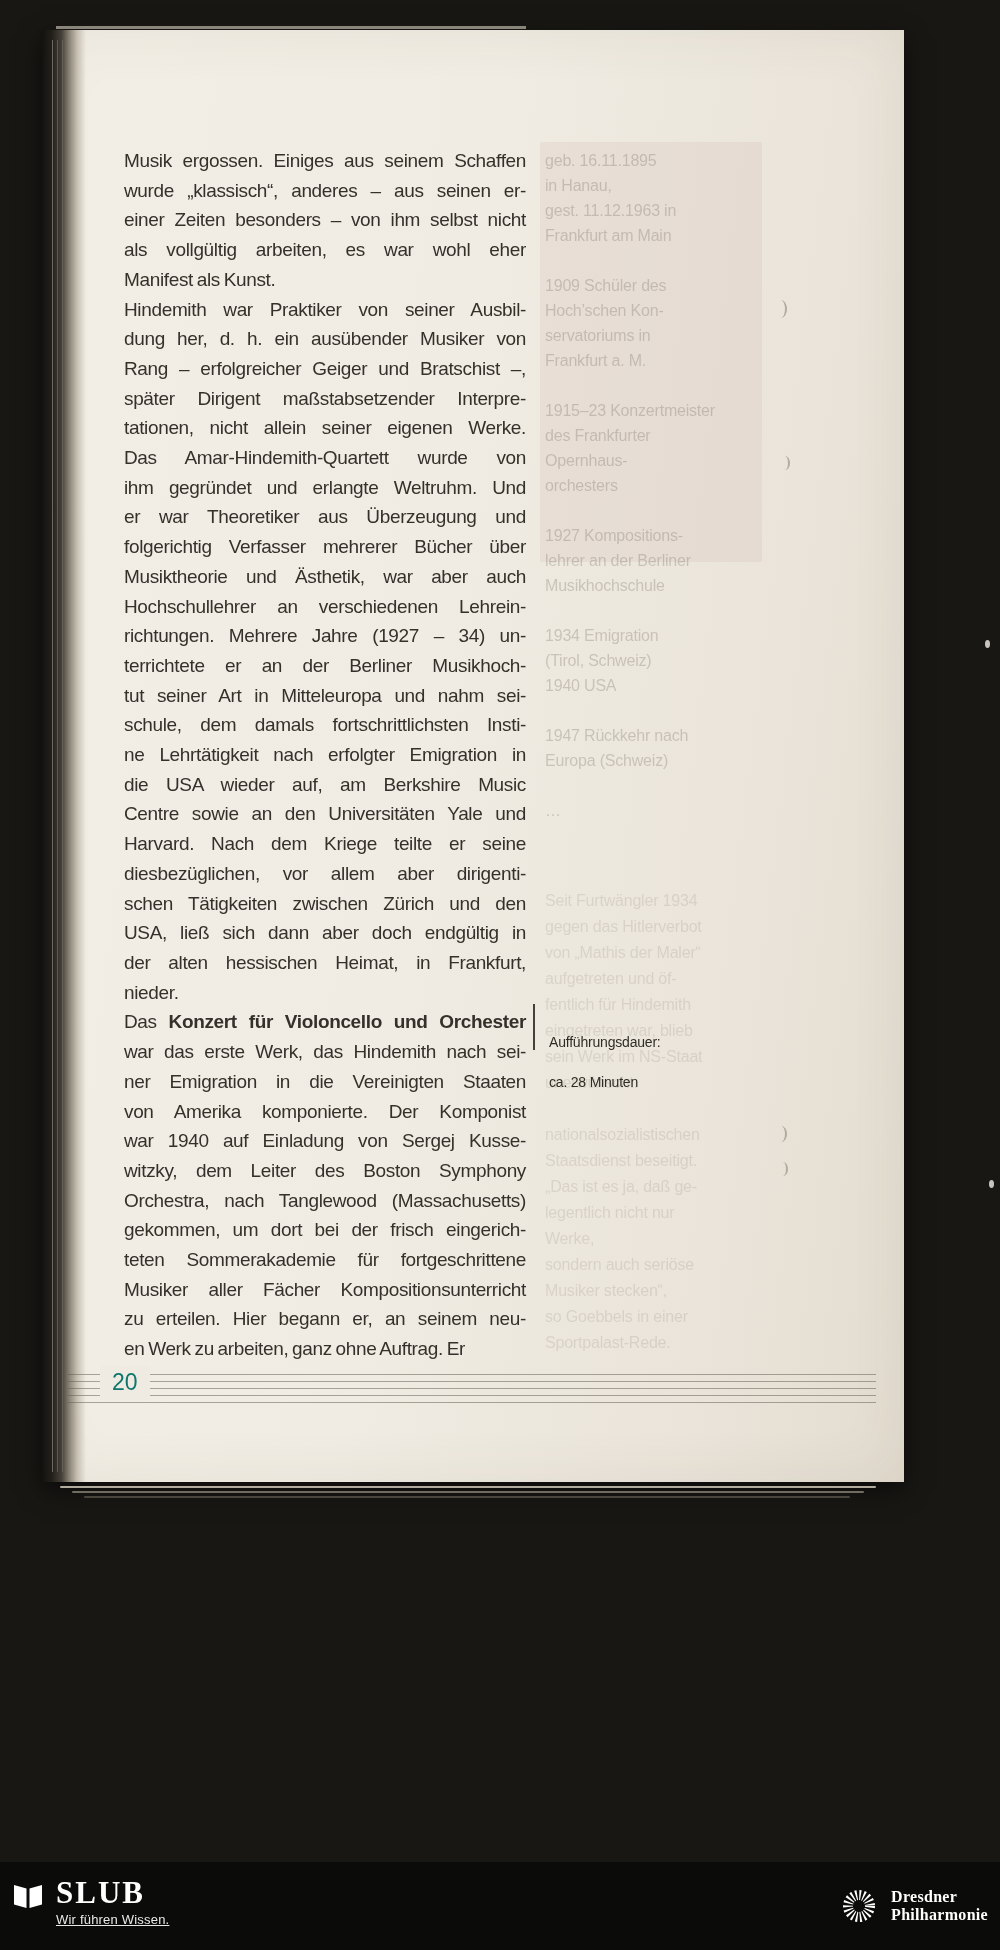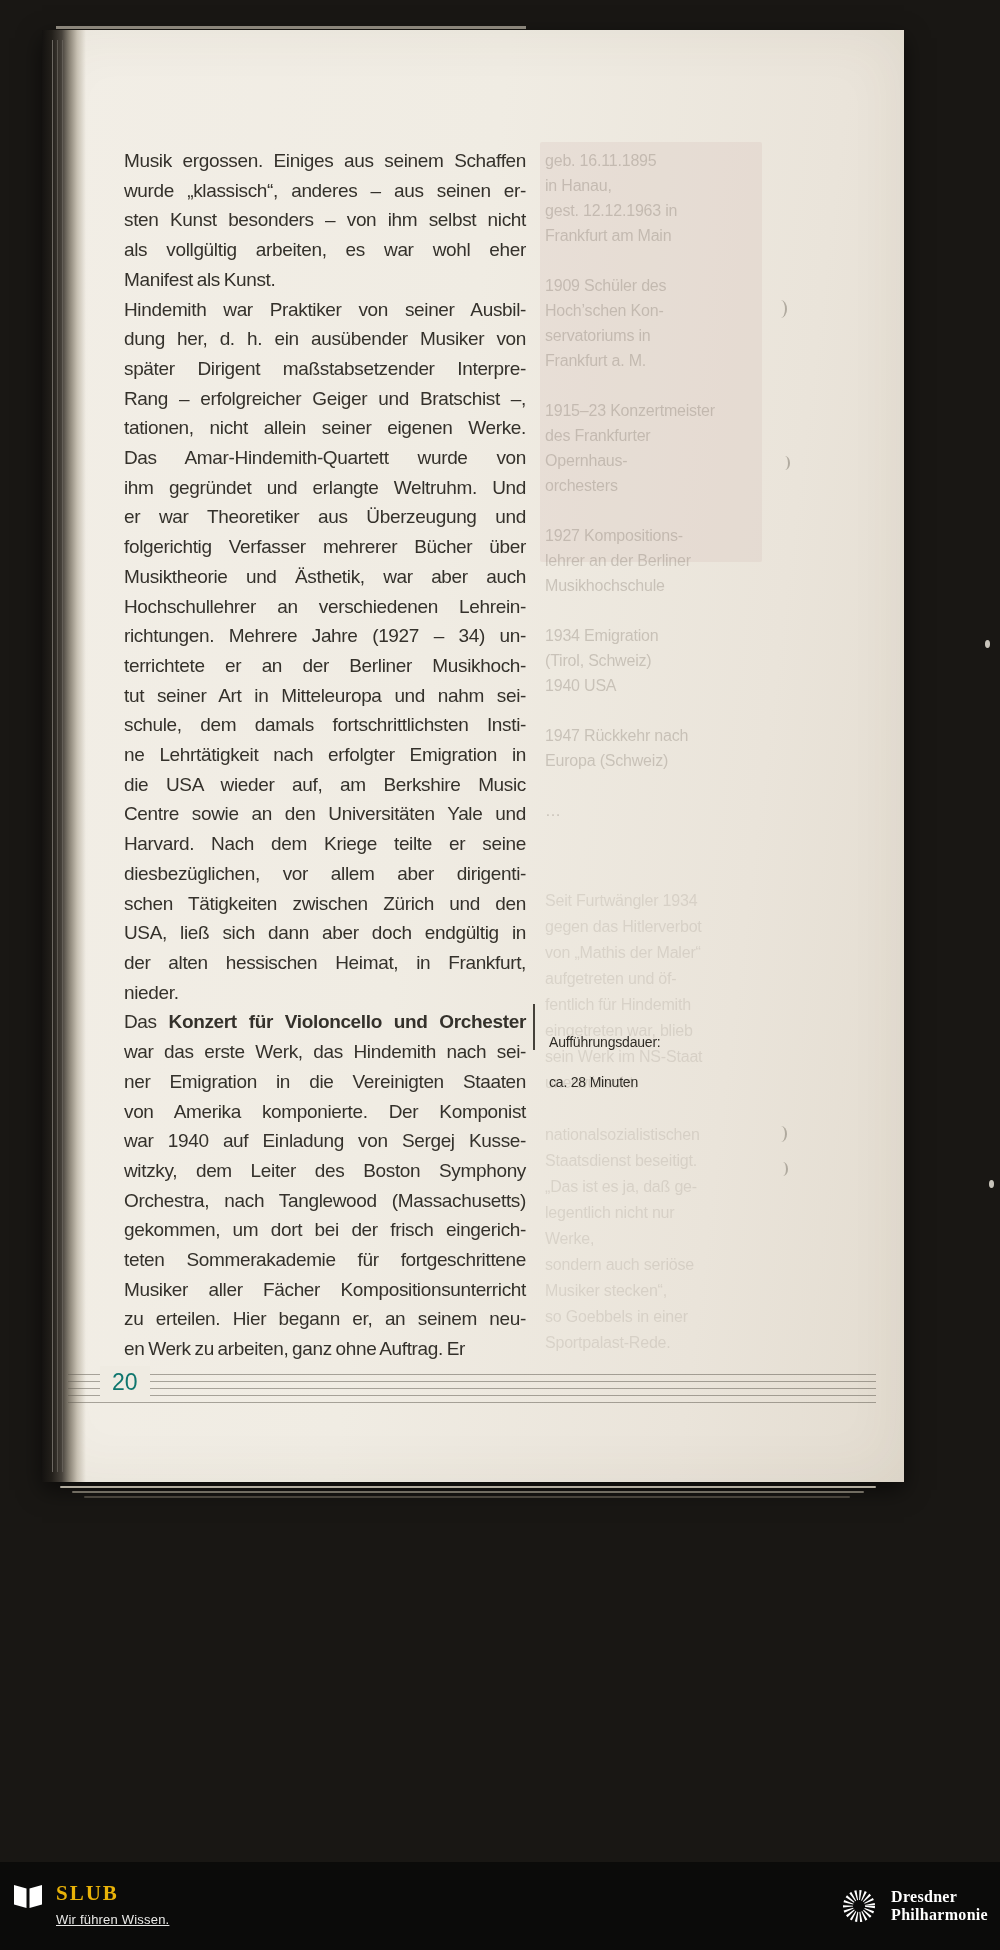--- a/index.html
+++ b/index.html
@@ -72,22 +72,22 @@
   .a3{left:733px;top:1096px;width:10px;height:16px;}
   .a4{left:736px;top:1132px;width:8px;height:14px;}
   .speck{position:absolute;background:rgba(232,227,216,0.85);border-radius:50%;}
   .s1{left:985px;top:640px;width:5px;height:8px;}
   .s2{left:989px;top:1180px;width:5px;height:8px;}
 
   
   .footer{position:absolute;left:0;top:1862px;width:1000px;height:88px;background:#0b0b0a;}
   .slub{position:absolute;left:10px;top:14px;display:flex;align-items:flex-start;}
   .slub-icon{width:36px;height:36px;margin-right:10px;margin-top:2px;}
-  .slub-word{font-family:"Liberation Serif", serif;font-weight:700;font-size:21px;
-    letter-spacing:2px;color:#eab308;line-height:34px;}
+  .slub-word{font-family:"Liberation Serif", serif;font-weight:700;font-size:31px;
+    letter-spacing:2px;color:#ffffff;line-height:34px;}
   .slub-tag{font-size:13px;color:#e9e9e7;margin-top:2px;letter-spacing:0.2px;text-decoration:underline;}
   .phil{position:absolute;right:12px;top:22px;display:flex;align-items:center;}
   .phil-icon{width:44px;height:44px;margin-right:10px;}
   .phil-name{font-family:"Liberation Serif", serif;font-weight:700;font-size:16px;
     line-height:18px;color:#ffffff;letter-spacing:0.3px;}
 </style>
 </head>
 <body>
 
 <div id="stage">
@@ -97,21 +97,21 @@
       <div class="gutter-line gl1"></div>
       <div class="gutter-line gl2"></div>
       <div class="gutter-line gl3"></div>
     </div>
     <div class="top-edge"></div>
 
     <div class="ghost-tint"></div>
     <div class="ghost ghost-top">
         <div>geb. 16.11.1895</div>
         <div>in Hanau,</div>
-        <div>gest. 12.12.1963 in</div>
+        <div>gest. 11.12.1963 in</div>
         <div>Frankfurt am Main</div>
         <div>&nbsp;</div>
         <div>1909 Schüler des</div>
         <div>Hoch’schen Kon-</div>
         <div>servatoriums in</div>
         <div>Frankfurt a. M.</div>
         <div>&nbsp;</div>
         <div>1915–23 Konzertmeister</div>
         <div>des Frankfurter</div>
         <div>Opernhaus-</div>
@@ -148,29 +148,29 @@
         <div>sondern auch seriöse</div>
         <div>Musiker stecken“,</div>
         <div>so Goebbels in einer</div>
         <div>Sportpalast-Rede.</div>
       </div>
 
     <div class="text-col">
         <div class="para">
           <div class="line">Musik ergossen. Einiges aus seinem Schaffen</div>
           <div class="line">wurde „klassisch“, anderes – aus seinen er-</div>
-          <div class="line">sten Kunst besonders – von ihm selbst nicht</div>
+          <div class="line">einer Zeiten besonders – von ihm selbst nicht</div>
           <div class="line">als vollgültig arbeiten, es war wohl eher</div>
           <div class="line last">Manifest als Kunst.</div>
         </div>
         <div class="para">
           <div class="line">Hindemith war Praktiker von seiner Ausbil-</div>
           <div class="line">dung her, d. h. ein ausübender Musiker von</div>
+          <div class="line">Rang – erfolgreicher Geiger und Bratschist –,</div>
           <div class="line">später Dirigent maßstabsetzender Interpre-</div>
-          <div class="line">Rang – erfolgreicher Geiger und Bratschist –,</div>
           <div class="line">tationen, nicht allein seiner eigenen Werke.</div>
           <div class="line">Das Amar-Hindemith-Quartett wurde von</div>
           <div class="line">ihm gegründet und erlangte Weltruhm. Und</div>
           <div class="line">er war Theoretiker aus Überzeugung und</div>
           <div class="line">folgerichtig Verfasser mehrerer Bücher über</div>
           <div class="line">Musiktheorie und Ästhetik, war aber auch</div>
           <div class="line">Hochschullehrer an verschiedenen Lehrein-</div>
           <div class="line">richtungen. Mehrere Jahre (1927 – 34) un-</div>
           <div class="line">terrichtete er an der Berliner Musikhoch-</div>
           <div class="line">tut seiner Art in Mitteleuropa und nahm sei-</div>

